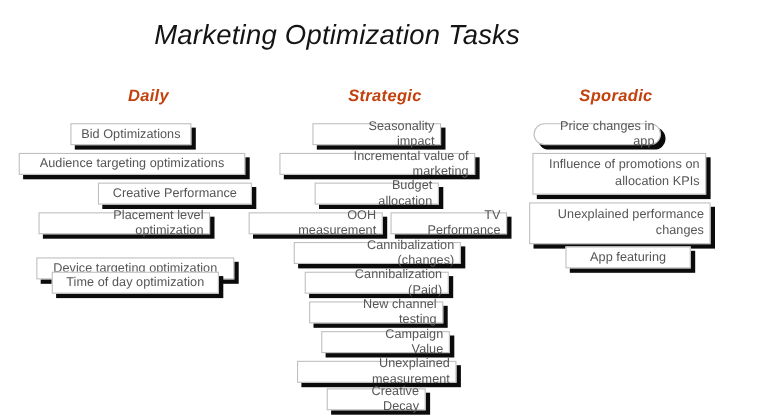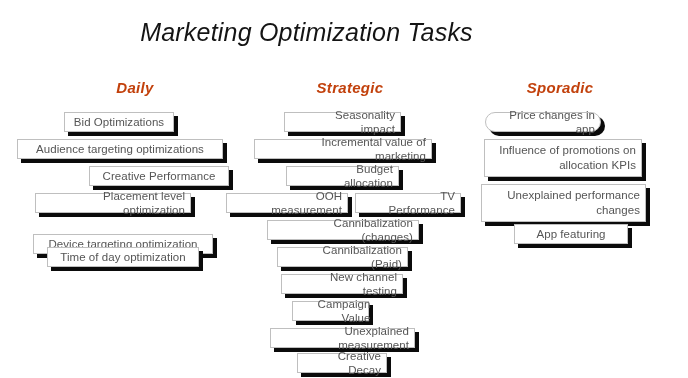--- a/index.html
+++ b/index.html
@@ -112,21 +112,21 @@
     <div class="task-box" style="left:226px; top:193px; width:122px;">OOH measurement</div>
 
     <div class="task-box" style="left:355px; top:193px; width:106px;">TV Performance</div>
 
     <div class="task-box" style="left:267px; top:220px; width:152px;">Cannibalization (changes)</div>
 
     <div class="task-box" style="left:277px; top:247px; width:131px;">Cannibalization (Paid)</div>
 
     <div class="task-box" style="left:281px; top:274px; width:122px;">New channel testing</div>
 
-    <div class="task-box" style="left:292px; top:301px; width:77px;">Campaign Value</div>
+    <div class="task-box" style="left:292px; top:301px; width:117px;">Campaign Value</div>
 
     <div class="task-box" style="left:270px; top:328px; width:145px;">Unexplained measurement</div>
 
     <div class="task-box" style="left:297px; top:353px; width:90px;">Creative Decay</div>
   </div>
 
   <div class="col-sporadic">
     <div class="col-header" id="header-sporadic">Sporadic</div>
 
     <div class="task-box" style="left:485px; top:112px; width:116px;border-radius:10px;">Price changes in app</div>

